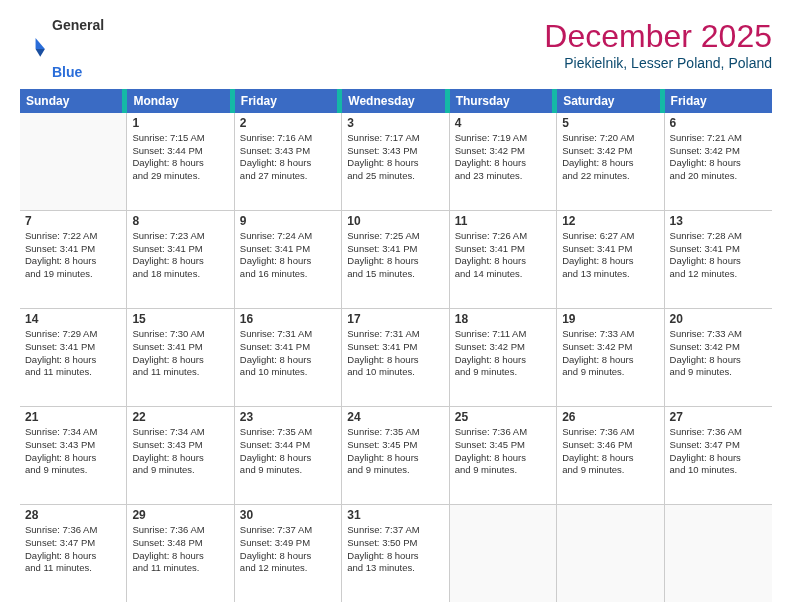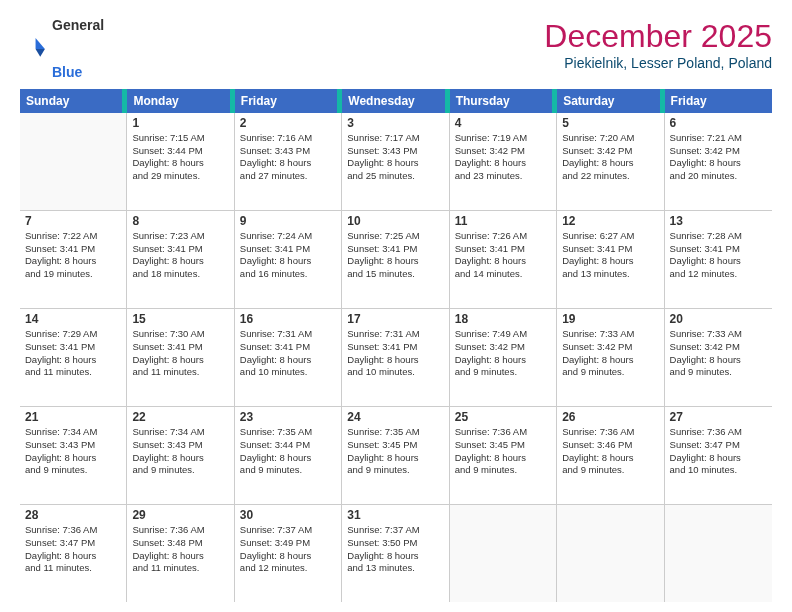--- a/index.html
+++ b/index.html
@@ -268,21 +268,21 @@
           </div>
           <div class="cal-cell">
             <span class="day-num">17</span>
             <span class="cell-line">Sunrise: 7:31 AM</span>
             <span class="cell-line">Sunset: 3:41 PM</span>
             <span class="cell-line">Daylight: 8 hours</span>
             <span class="cell-line">and 10 minutes.</span>
           </div>
           <div class="cal-cell">
             <span class="day-num">18</span>
-            <span class="cell-line">Sunrise: 7:49 AM</span>
+            <span class="cell-line">Sunrise: 7:11 AM</span>
             <span class="cell-line">Sunset: 3:42 PM</span>
             <span class="cell-line">Daylight: 8 hours</span>
             <span class="cell-line">and 9 minutes.</span>
           </div>
           <div class="cal-cell">
             <span class="day-num">19</span>
             <span class="cell-line">Sunrise: 7:33 AM</span>
             <span class="cell-line">Sunset: 3:42 PM</span>
             <span class="cell-line">Daylight: 8 hours</span>
             <span class="cell-line">and 9 minutes.</span>

